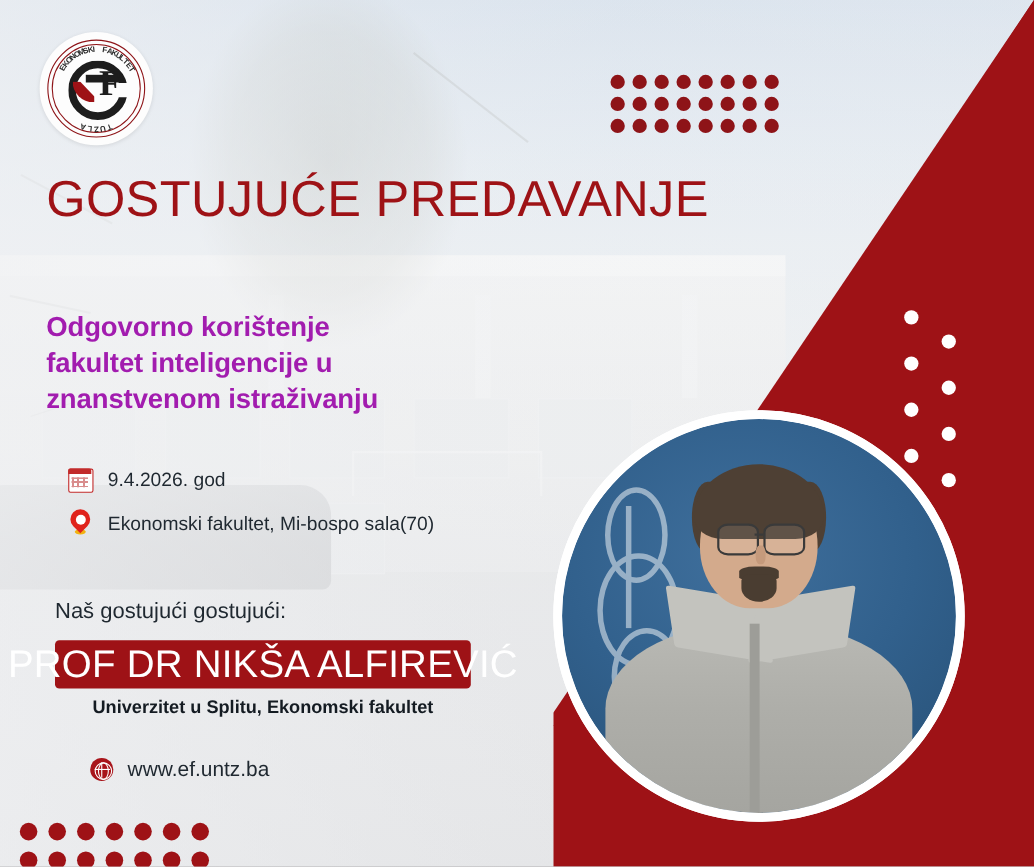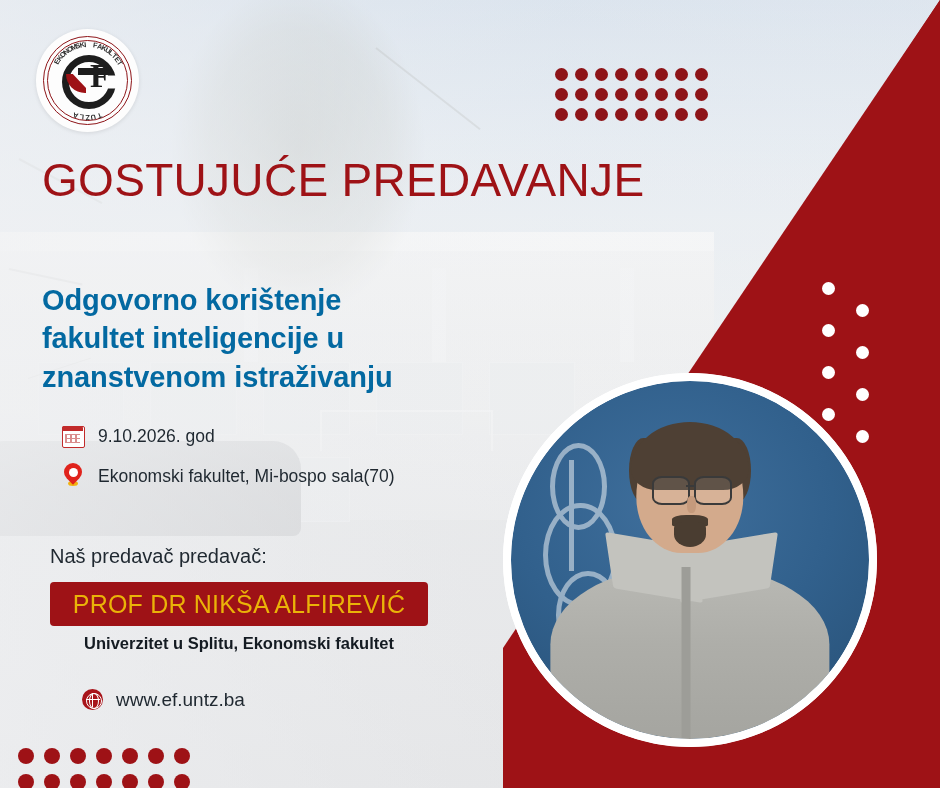--- a/index.html
+++ b/index.html
@@ -83,21 +83,21 @@
 
   
   .content{position:absolute;left:0;top:0;width:100%;height:100%;}
 
   .title{position:absolute;left:42px;top:152px;width:640px;
     color:#9e1216;font-size:46px;line-height:1.22;
     font-weight:400;letter-spacing:.3px;white-space:nowrap;}
   .title .l2{font-size:46px;}
 
   .subtitle{position:absolute;left:42px;top:281px;width:470px;
-    color:#0369a1;font-size:29px;line-height:1.32;font-weight:700;
+    color:#a21caf;font-size:25px;line-height:1.32;font-weight:700;
     letter-spacing:-.1px;}
 
   .details{position:absolute;left:58px;top:418px;}
   .detail-row{display:flex;align-items:center;height:36px;margin-bottom:4px;}
   .detail-ico{width:30px;height:30px;position:relative;flex:0 0 30px;
     margin-right:10px;}
   .detail-txt{font-size:17.5px;color:#1f2830;font-weight:400;}
 
   
   .ico-cal{position:absolute;left:4px;top:5px;width:21px;height:20px;
@@ -134,21 +134,21 @@
     background:#fff;}
   .ico-globe-e{position:absolute;left:8.5px;top:5.5px;width:8px;height:14px;
     border-radius:50%;border:1.1px solid #fff;}
 
   .speaker-label{position:absolute;left:50px;top:545px;
     font-size:20px;color:#1f2830;font-weight:400;}
 
   .name-banner{position:absolute;left:50px;top:582px;width:378px;height:44px;
     background:#9e1216;border-radius:4px;display:flex;align-items:center;
     justify-content:center;}
-  .name-banner span{color:#eab308;font-size:25px;font-weight:400;
+  .name-banner span{color:#ffffff;font-size:35px;font-weight:400;
     letter-spacing:.2px;white-space:nowrap;}
 
   .affiliation{position:absolute;left:50px;top:634px;width:378px;
     text-align:center;font-size:16.5px;font-weight:700;color:#141b22;}
 
   .web{position:absolute;left:80px;top:687px;display:flex;align-items:center;}
   .web .detail-ico{width:25px;flex:0 0 25px;height:25px;margin-right:11px;}
   .web-txt{font-size:19px;color:#1f2830;}
 
   
@@ -353,36 +353,36 @@
     </div>
 
     <div class="details">
 
       <div class="detail-row">
         <div class="detail-ico">
           <div class="ico-cal"></div>
             <div class="ico-cal-top"></div>
             <div class="ico-cal-g"></div>
         </div>
-        <div class="detail-txt">9.10.2026. god</div>
+        <div class="detail-txt">9.4.2026. god</div>
       </div>
 
 
       <div class="detail-row">
         <div class="detail-ico">
           <div class="ico-pin-s"></div>
             <div class="ico-pin"></div>
             <div class="ico-pin-d"></div>
         </div>
         <div class="detail-txt">Ekonomski fakultet, Mi-bospo sala(70)</div>
       </div>
 
     </div>
 
-    <div class="speaker-label">Naš predavač predavač:</div>
+    <div class="speaker-label">Naš gostujući gostujući:</div>
 
     <div class="name-banner">
       <span>PROF DR NIKŠA ALFIREVIĆ</span>
     </div>
 
     <div class="affiliation">Univerzitet u Splitu, Ekonomski fakultet</div>
 
     <div class="web">
       <div class="detail-ico">
         <div class="ico-globe"></div>

